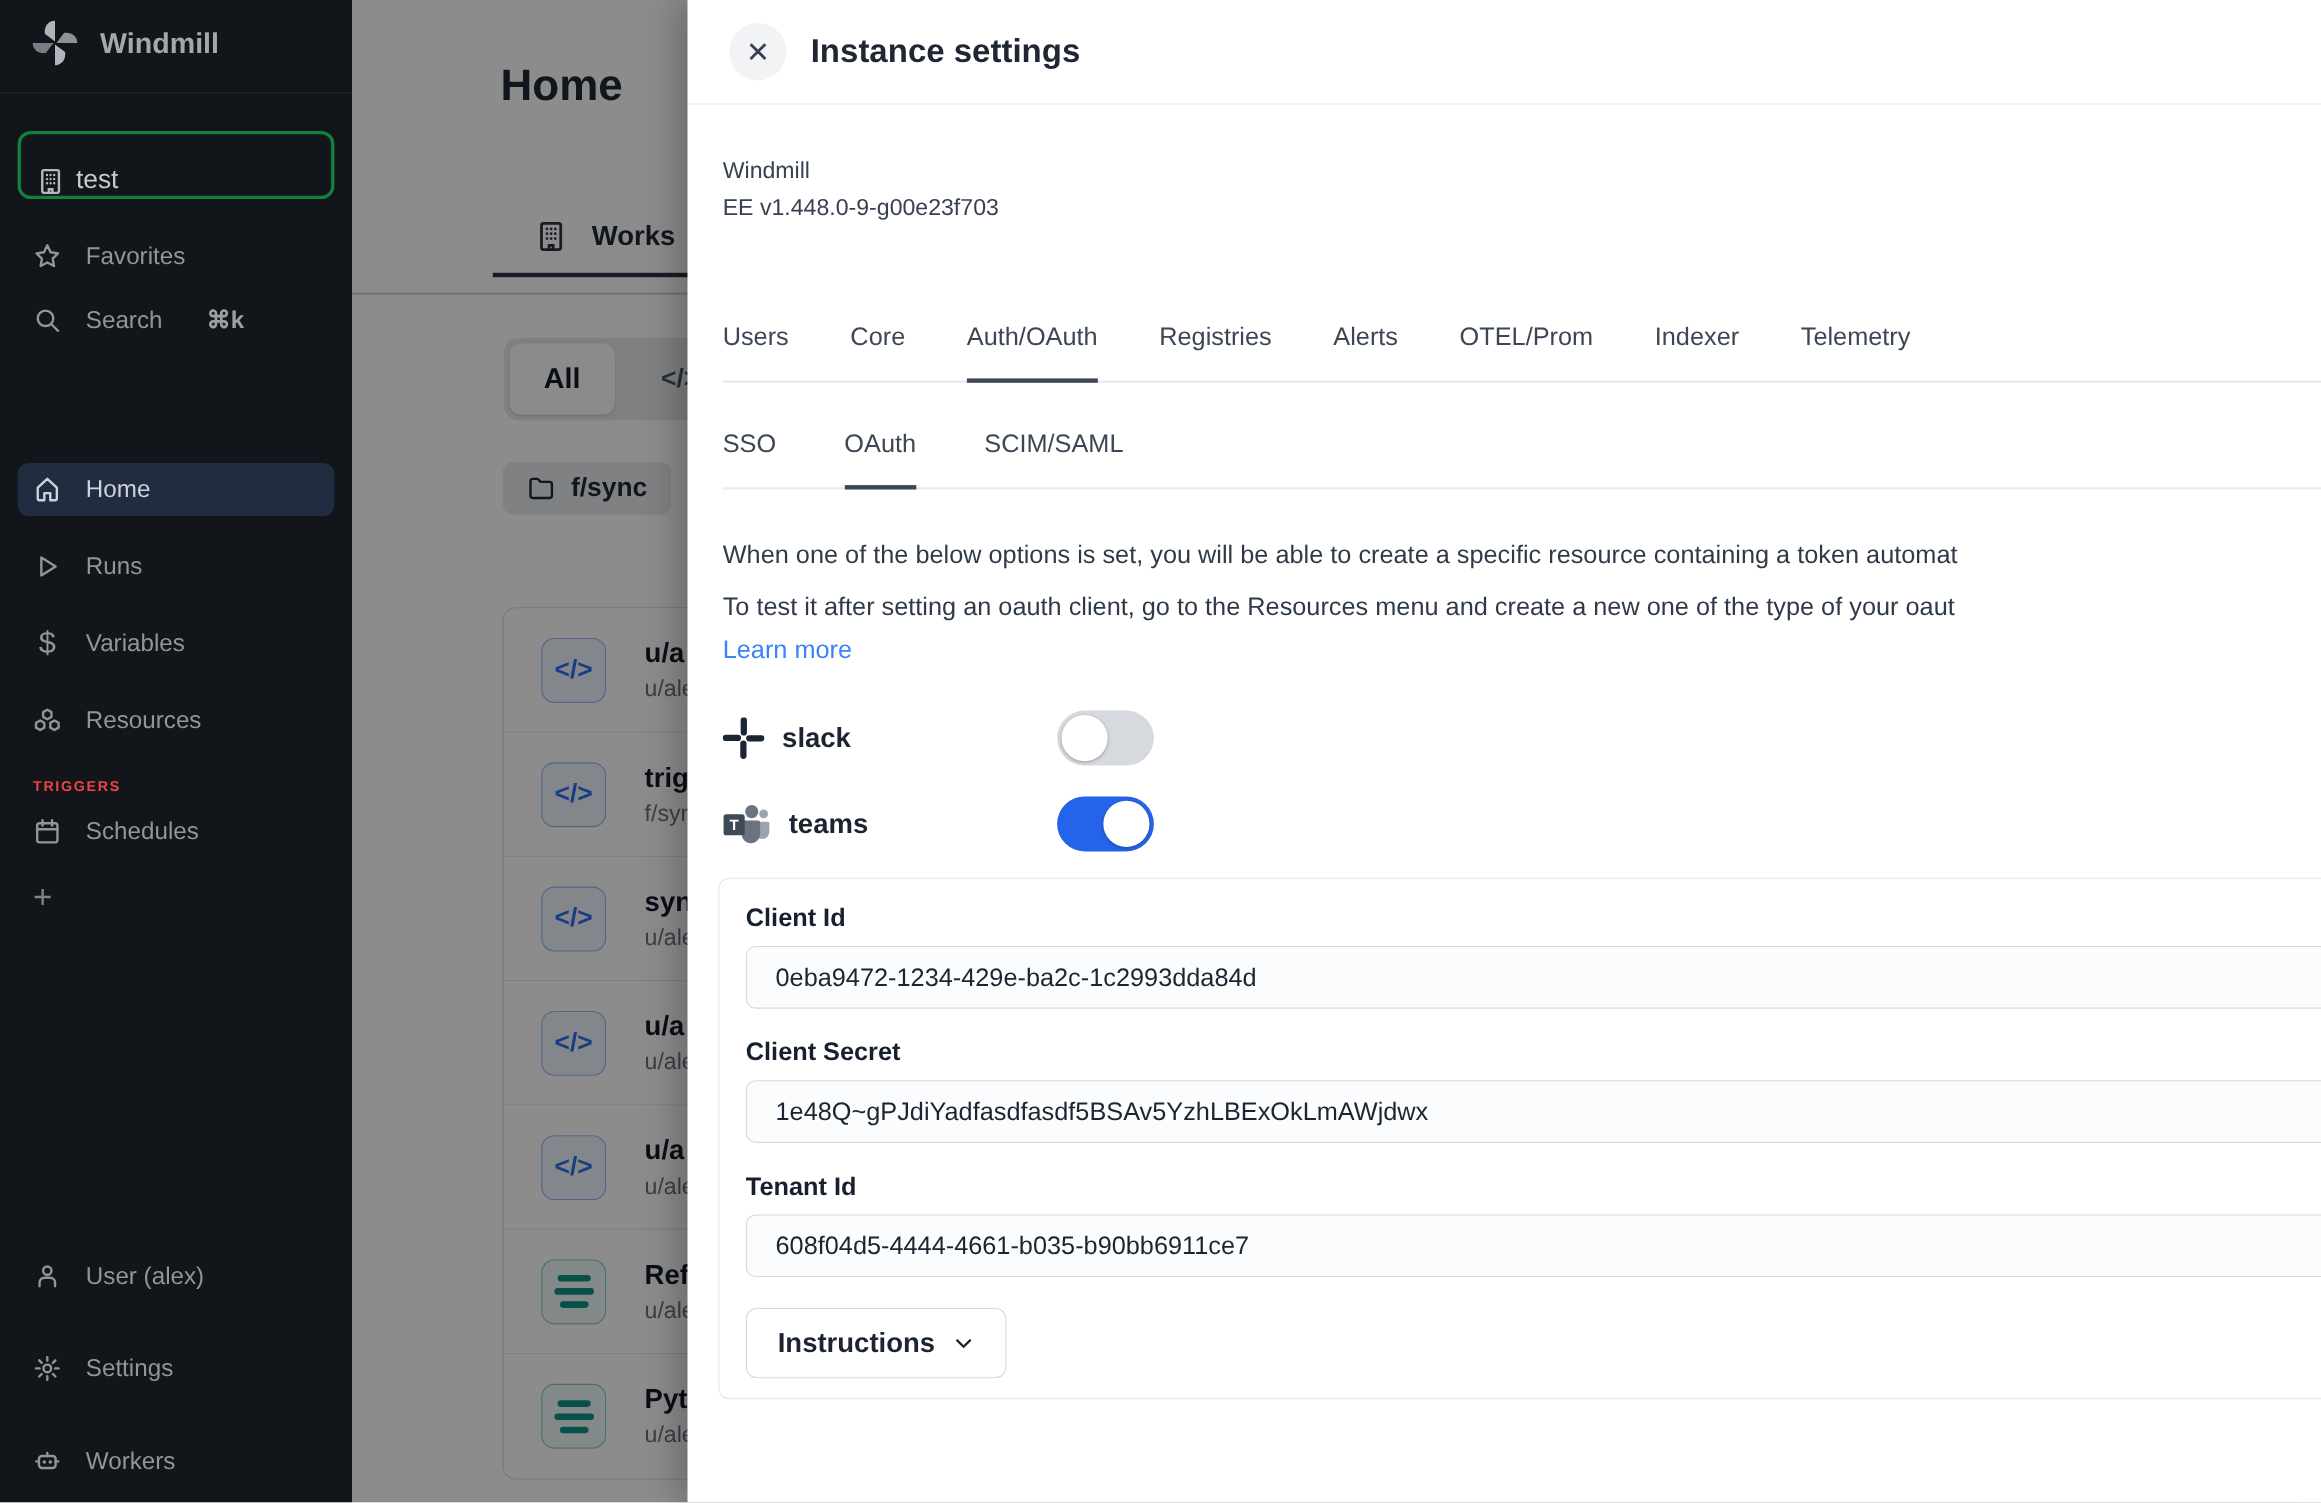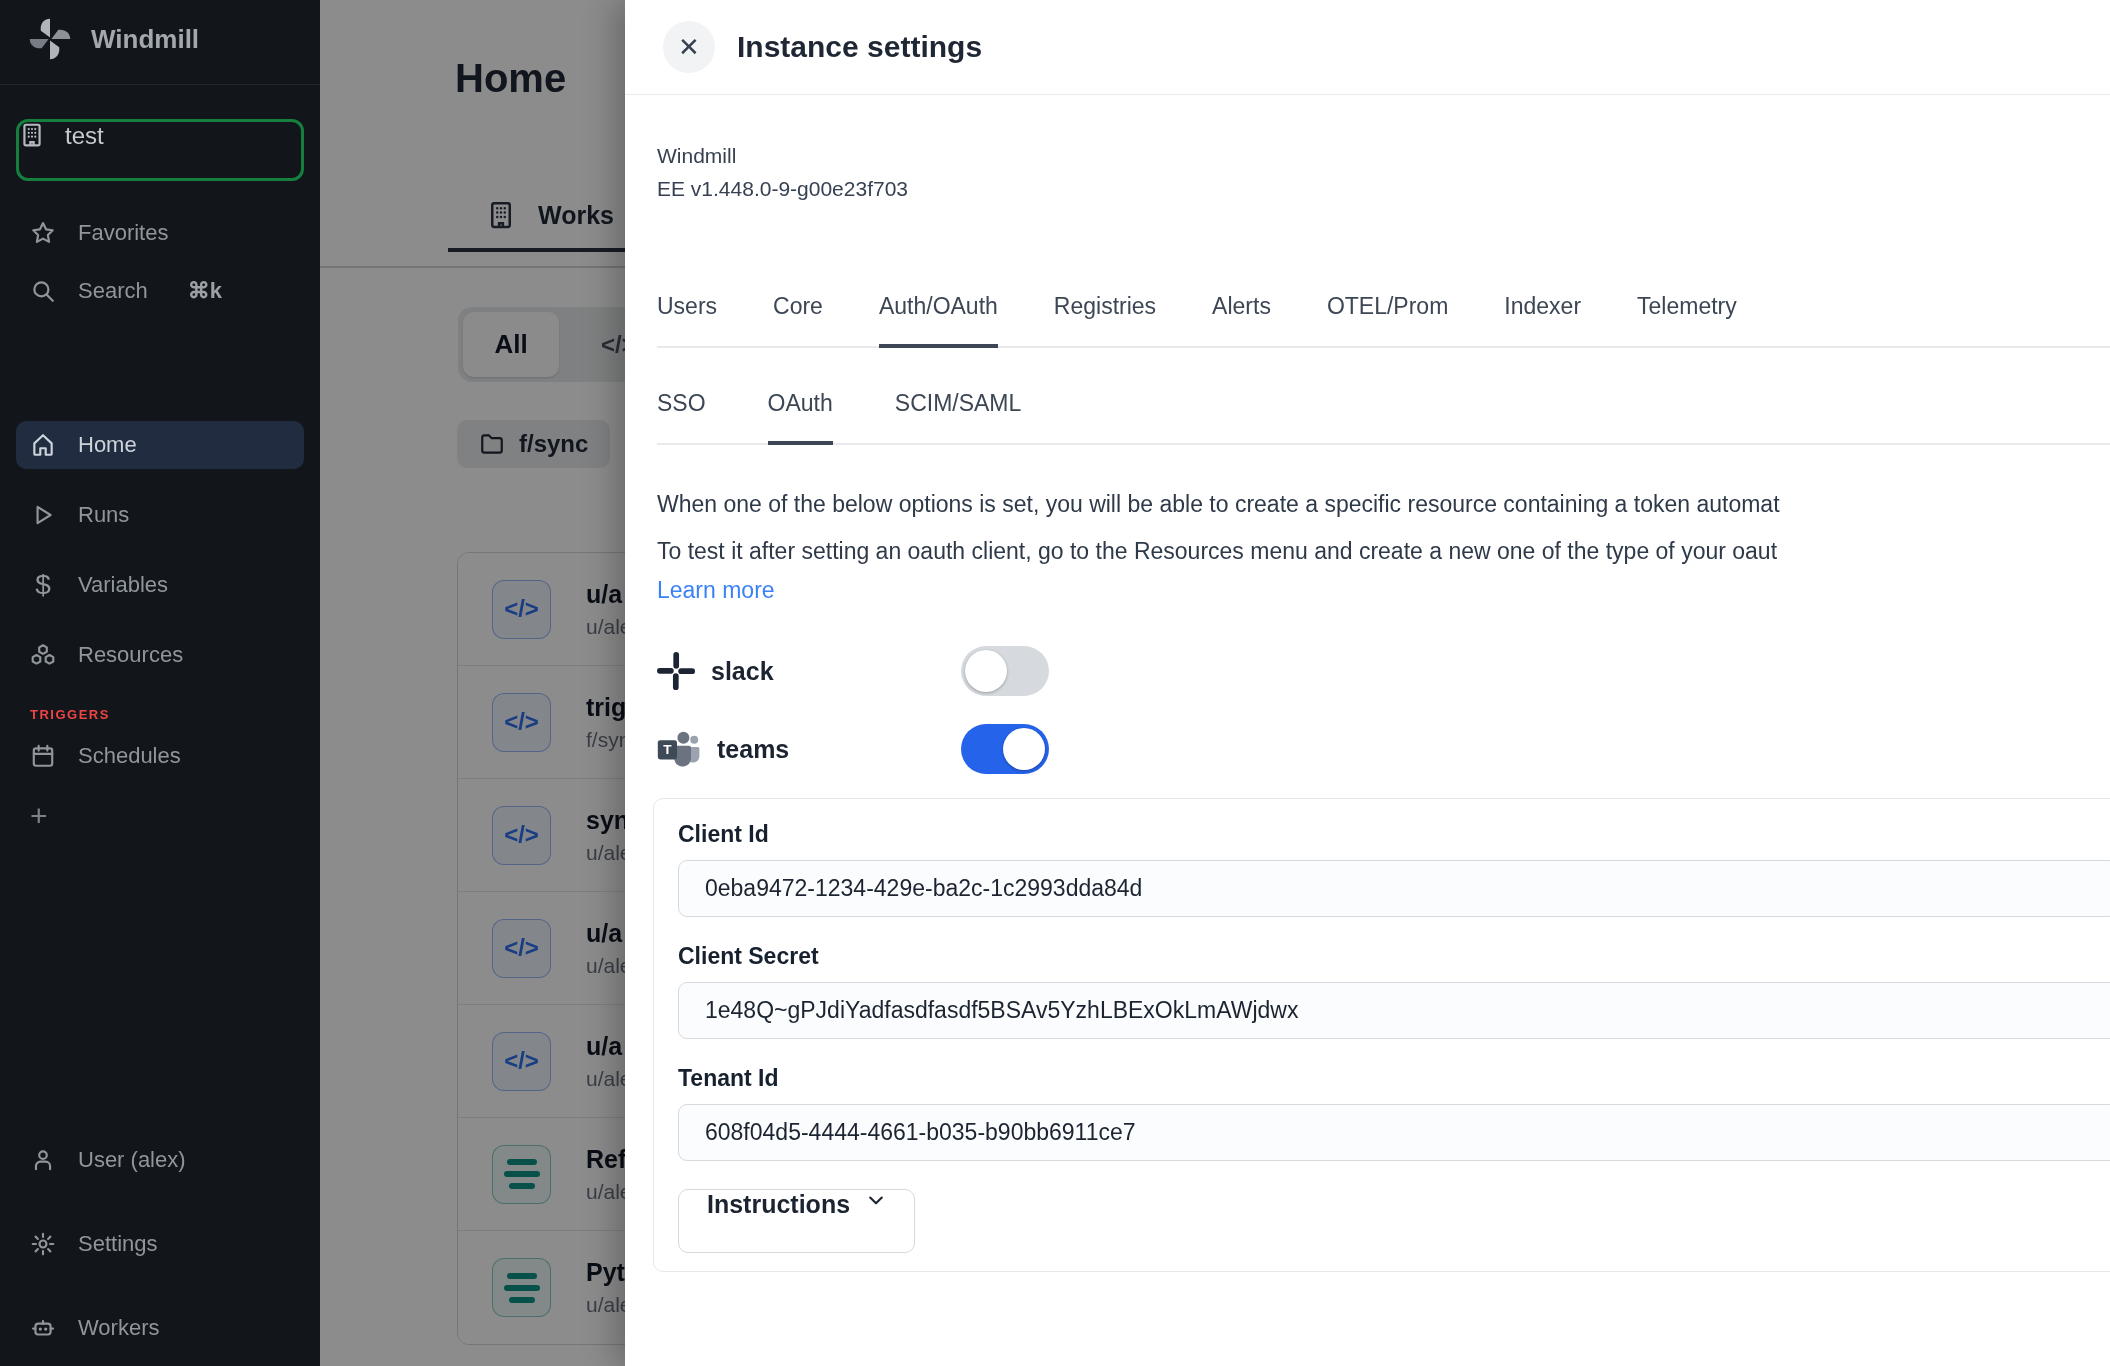--- a/index.html
+++ b/index.html
@@ -6,21 +6,21 @@
   html,body { width:2110px; height:1366px; overflow:hidden; }
   body { font-family:"Liberation Sans", sans-serif; background:#fff; }
   #app { position:relative; width:2110px; height:1366px; overflow:hidden; }
 
   
   #sidebar { position:absolute; left:0; top:0; width:320px; height:1366px; background:#121519; color:#8f969c; display:flex; flex-direction:column; }
   .brand-row { display:flex; align-items:center; gap:18px; padding:16px 0 14px 27px; }
   .brand-row .logo { width:46px; height:46px; }
   .brand-name { font-size:26px; font-weight:700; color:#a2a8ae; }
   .side-divider { border-bottom:1px solid #23272c; margin:8px 0 0 0; }
-  .workspace-btn { margin:34px 16px 0 16px; height:62px; border:3px solid #15803d; border-radius:12px; display:flex; align-items:flex-start; gap:20px; cursor:pointer; }
+  .workspace-btn { margin:34px 16px 0 16px; height:62px; border:3px solid #15803d; border-radius:12px; display:flex; align-items:flex-end; gap:10px; padding-left:14px; cursor:pointer; }
   .workspace-btn .ws-label { font-size:24px; color:#c6cad0; }
   .side-item { display:flex; align-items:center; gap:22px; height:48px; margin:0 16px; padding-left:14px; border-radius:10px; font-size:22px; color:#8f969c; cursor:pointer; }
   .side-item svg, .side-item .glyph { flex:0 0 auto; }
   .side-item.active { background:#212c40; color:#cdd3da; }
   .glyph { font-size:24px; line-height:1; color:inherit; }
   .shortcut { margin-left:18px; font-size:22px; font-weight:700; color:#9aa0a6; }
   .section-label { margin:28px 0 10px 30px; font-size:13px; font-weight:700; letter-spacing:1.5px; color:#ef4444; }
   .sidebar-bottom { position:absolute; left:0; bottom:14px; width:320px; display:flex; flex-direction:column; gap:36px; }
   .icon-24 { width:26px; height:26px; stroke:currentColor; fill:none; stroke-width:2; }
   .mt28{margin-top:28px;} .mt10{margin-top:10px;} .mt106{margin-top:106px;} .mt22{margin-top:22px;} .mt12{margin-top:12px;}
@@ -68,21 +68,21 @@
   .provider-row.first { margin-top:42px; }
   .provider-label { margin-left:16px; font-size:25px; font-weight:700; color:#1b2430; }
   .toggle { position:absolute; left:304px; top:0; width:88px; height:50px; border-radius:25px; background:#d6dade; border:none; cursor:pointer; }
   .toggle .knob { position:absolute; top:4px; left:4px; width:42px; height:42px; border-radius:50%; background:#fff; box-shadow:0 1px 3px rgba(0,0,0,.3); }
   .toggle.on { background:#2563eb; }
   .toggle.on .knob { left:auto; right:4px; }
   .fields-box { margin-top:24px; margin-left:-4px; width:1500px; border:1px solid #e6e8ec; border-radius:10px; padding:22px 0 18px 24px; }
   .field-label { font-size:23px; font-weight:700; color:#16202e; }
   .field-input { margin-top:12px; display:block; width:1440px; height:57px; border:1px solid #d6dade; border-radius:9px; background:#fbfcfd; font-size:23px; color:#1b2430; padding-left:26px; font-family:"Liberation Sans",sans-serif; outline:none; }
   .field-group { margin-top:26px; } .field-group.first { margin-top:0; }
-  .instructions-btn { margin-top:28px; height:64px; padding:0 28px; background:#fff; border:1px solid #d6dade; border-radius:10px; display:inline-flex; gap:16px; font-size:25px; font-weight:700; color:#1b2430; cursor:pointer; font-family:"Liberation Sans",sans-serif; }
+  .instructions-btn { margin-top:28px; height:64px; padding:0 28px; background:#fff; border:1px solid #d6dade; border-radius:10px; display:inline-flex; align-items:center; gap:16px; font-size:25px; font-weight:700; color:#1b2430; cursor:pointer; font-family:"Liberation Sans",sans-serif; }
 </style>
 </head>
 <body>
 
 <div id="app">
 
   <nav id="sidebar">
     <div class="brand-row">
       <svg class="logo" viewBox="0 0 100 100">
         <path d="M50 47 L50 6 C36 6 28 18 30 32 Z" fill="#b0b5bb"></path>

